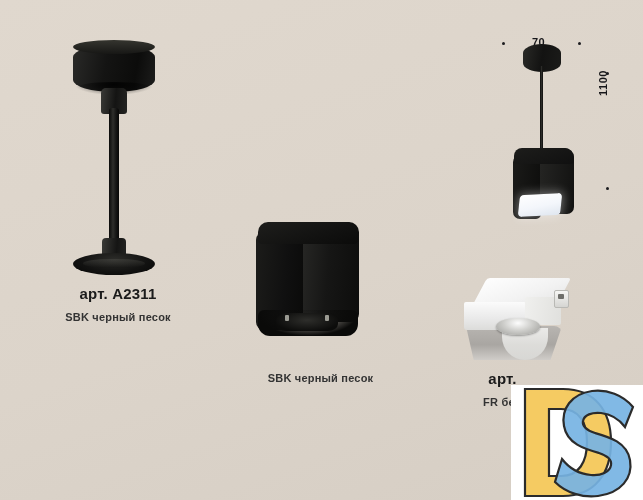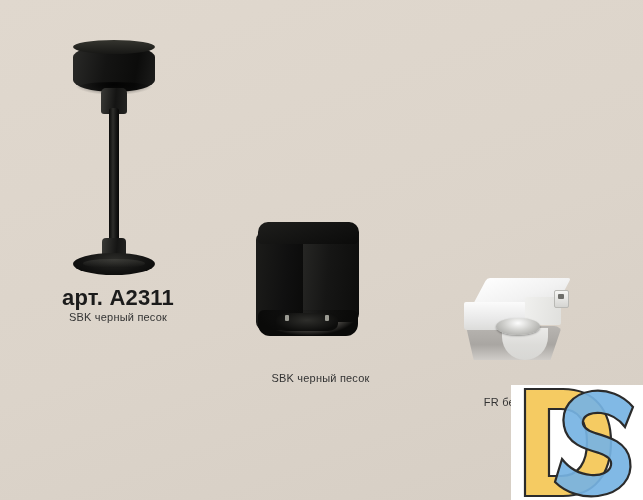--- a/index.html
+++ b/index.html
@@ -8,25 +8,25 @@
     background:#ddd5cb;
     font-family:"Liberation Sans", sans-serif;
     overflow:hidden;
     position:relative;
   }
   .stage{position:absolute;inset:0;background:linear-gradient(160deg,#e0d8ce 0%,#dcd4ca 55%,#d6cec4 100%);}
 
   
   .abs{position:absolute;}
   .lbl-art{
-    font-size:22px;font-weight:700;color:#1b1b1b;letter-spacing:.2px;
+    font-size:15px;font-weight:700;color:#1b1b1b;letter-spacing:.2px;
     white-space:nowrap;text-align:center;
   }
   .lbl-sub{
-    font-size:11px;font-weight:400;color:#333;letter-spacing:.2px;
+    font-size:11px;font-weight:700;color:#333;letter-spacing:.2px;
     white-space:nowrap;text-align:center;margin-top:3px;
   }
 
   
   #item1{left:33px;top:38px;width:170px;height:260px;}
   .cyl-top{
     position:absolute;left:40px;top:7px;width:82px;height:47px;
     background:linear-gradient(100deg,#2a2a28 0%,#141413 40%,#0c0c0b 75%,#1d1d1c 100%);
     border-radius:41px/12px;
   }
@@ -234,23 +234,40 @@
   <div class="abs" id="item3">
     <div class="wbox">
       <div class="wbox-under"></div>
       <div class="wbox-cone"></div>
       <div class="wbox-top"></div>
       <div class="wbox-front"></div>
       <div class="wbox-side"></div>
       <div class="wbox-ring"></div>
       <div class="wbox-conn"></div>
     </div>
+    <div class="lbl-art">арт.</div>
     <div class="lbl-sub">FR бел</div>
   </div>
 
+  <div class="abs" id="item4">
+    <span class="dot dot-a"></span>
+    <span class="dot dot-b"></span>
+    <span class="dot dot-c"></span>
+    <span class="dot dot-d"></span>
+    <span class="dim-num dim-w">70</span>
+    <span class="dim-num dim-h">1100</span>
+    <div class="pd-canopy"></div>
+    <div class="pd-wire"></div>
+    <div class="pd-body">
+      <div class="pd-face-l"></div>
+      <div class="pd-face-r"></div>
+      <div class="pd-top"></div>
+      <div class="pd-light"></div>
+    </div>
+  </div>
 
   <div id="watermark">
     <svg width="132" height="115" viewBox="0 0 132 115">
       <path d="M14 4 L52 4 C84 4 100 26 100 57 C100 88 84 111 52 111 L14 111 Z
                M38 24 L38 91 L50 91 C68 91 76 77 76 57 C76 37 68 24 50 24 Z" fill="#f5cb62" stroke="#2b2b2b" stroke-width="2.2" fill-rule="evenodd"></path>
       <path d="M122 22 C112 10 96 4 81 6 C60 9 50 24 53 41 C56 59 74 64 88 68
                C97 71 101 75 100 80 C99 87 90 91 80 90 C68 89 58 83 51 74
                L44 97 C55 108 72 113 87 111 C110 108 122 93 119 75
                C116 57 98 52 84 48 C75 45 71 41 72 36 C73 30 81 27 90 28
                C99 29 108 34 114 42 Z" fill="#76b3e3" stroke="#2b2b2b" stroke-width="2.2" fill-opacity="0.92"></path>

